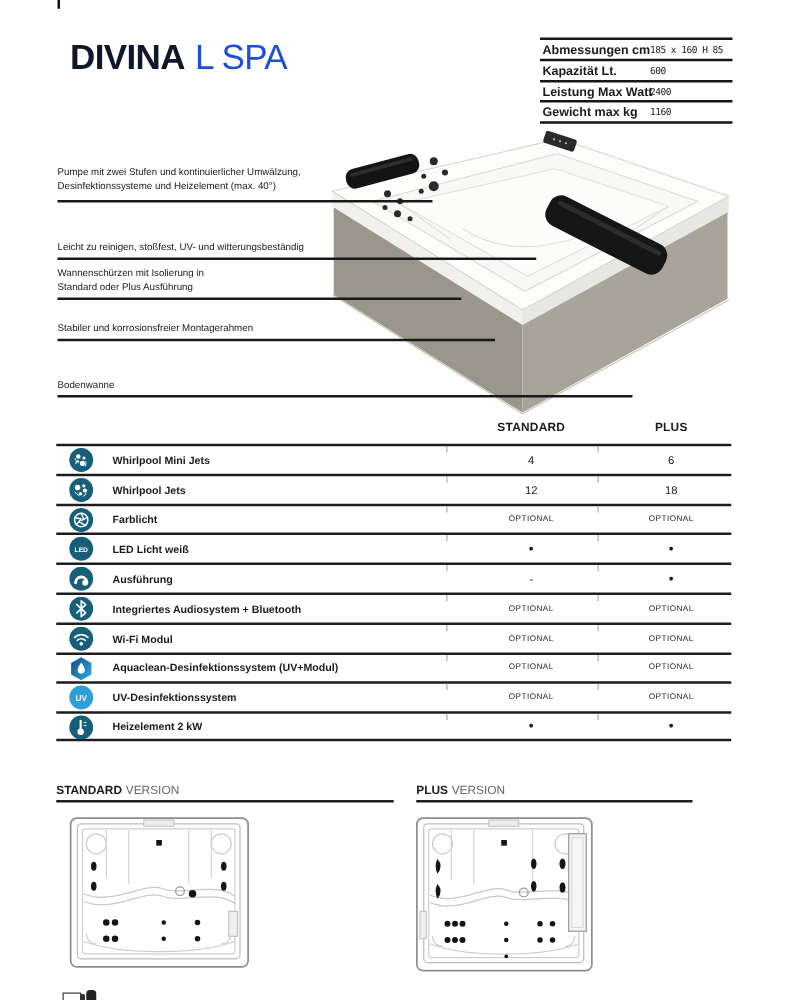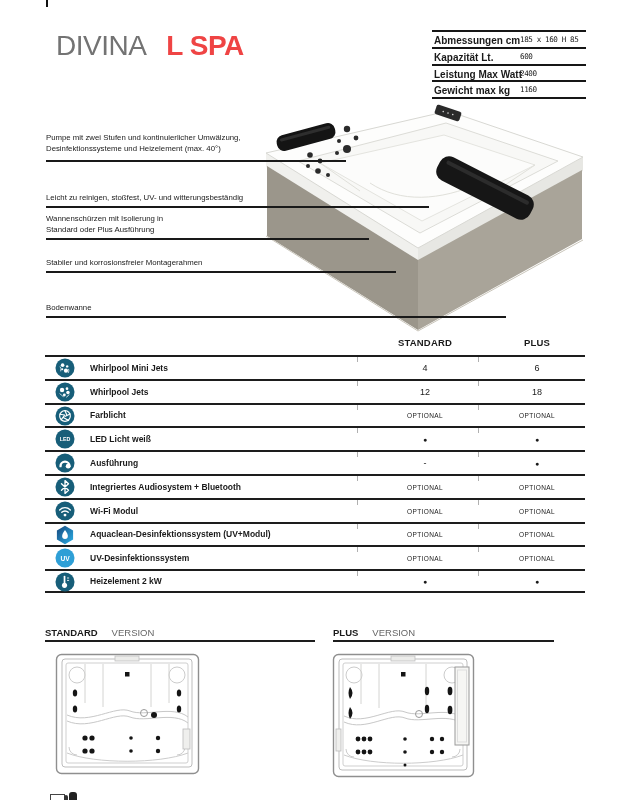--- a/index.html
+++ b/index.html
@@ -2,22 +2,22 @@
 <html><head>
 <meta charset="utf-8">
 <style>
   html,body{margin:0;padding:0;background:#fff;}
   .page{position:relative;width:630px;height:800px;background:#fff;overflow:hidden;
         font-family:"Liberation Sans",sans-serif;color:#1a1a1a;}
   
   .crop-mark{position:absolute;left:46px;top:0;width:2px;height:7px;background:#111;}
   
   .title{position:absolute;left:56px;top:30px;font-size:28px;letter-spacing:-.5px;white-space:nowrap;}
-  .t-light{font-weight:400;color:#737373;}
-  .t-bold{font-weight:700;color:#ef4444;margin-left:20px;}
+  .t-light{font-weight:700;color:#0f172a;}
+  .t-bold{font-weight:400;color:#1d4ed8;margin-left:8px;}
   
   .specs{position:absolute;left:432px;top:30px;width:154px;border-bottom:2px solid #161616;}
   .spec-row{position:relative;height:14.8px;border-top:2px solid #161616;}
   .spec-label{position:absolute;left:2px;top:3px;font-size:10px;font-weight:700;}
   .spec-value{position:absolute;left:88px;top:3px;font-size:7.6px;
               font-family:"DejaVu Sans Mono",monospace;letter-spacing:-.4px;}
   
   .hero{position:absolute;left:250px;top:83px;width:340px;height:250px;z-index:1;}
   
   .co{position:absolute;left:46px;z-index:5;}
@@ -37,21 +37,21 @@
   .frow:last-child{border-bottom:2px solid #1d1d1d;}
   .frow::before,.frow::after{content:"";position:absolute;top:0;width:1px;height:5px;background:#b0b0b0;}
   .frow::before{left:312px;} .frow::after{left:433px;}
   .ficon{position:absolute;left:10px;top:1px;width:20px;height:20px;}
   .flabel{position:absolute;left:45px;top:50%;transform:translateY(-50%);font-size:8.5px;font-weight:700;}
   .fval{position:absolute;top:50%;transform:translateY(-50%);width:100px;text-align:center;}
   .fval.std{left:330px;} .fval.pls{left:442px;}
   .fval.num{font-size:9px;} .fval.opt{font-size:6.5px;letter-spacing:.4px;} .fval.dot{font-size:7px;}
   
   .ver-head{position:absolute;font-size:9.5px;white-space:nowrap;}
-  .ver-head .vb{font-weight:800;} .ver-head .vl{font-weight:400;color:#666;margin-left:14px;}
+  .ver-head .vb{font-weight:800;} .ver-head .vl{font-weight:400;color:#666;margin-left:3px;}
   .ver-head-std{left:45px;top:627px;} .ver-head-pls{left:333px;top:627px;}
   .ver-rule{position:absolute;height:2px;background:#1d1d1d;}
   .ver-rule-std{left:45px;top:640px;width:270px;}
   .ver-rule-pls{left:333px;top:640px;width:221px;}
   .diag{position:absolute;top:653px;}
   .diag-std{left:55px;} .diag-pls{left:332px;}
   
   .foot-a{position:absolute;left:50px;top:794px;width:13px;height:10px;border:1.5px solid #444;background:#fff;}
   .foot-b{position:absolute;left:69px;top:792px;width:8px;height:10px;background:#222;border-radius:3px 3px 0 0;}
   .foot-c{position:absolute;left:64px;top:795px;width:4px;height:8px;background:#333;border-radius:2px;}

